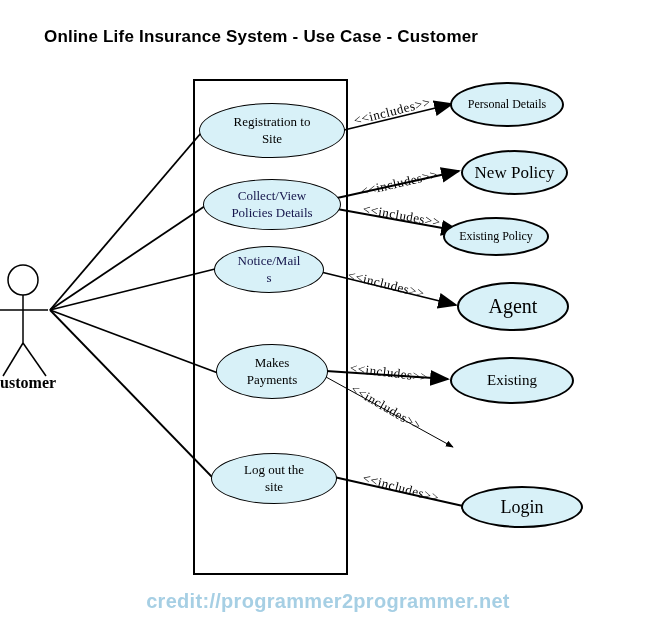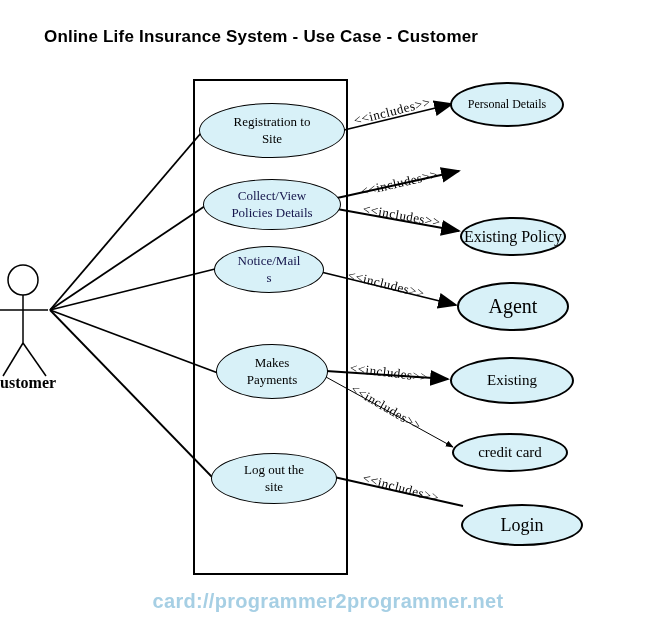--- a/index.html
+++ b/index.html
@@ -93,31 +93,31 @@
   <div class="oval uc navy" style="left:203px;top:179px;width:138px;height:51px">Collect/View
 Policies Details</div>
   <div class="oval uc navy" style="left:214px;top:246px;width:110px;height:47px">Notice/Mail
 s</div>
   <div class="oval uc" style="left:216px;top:344px;width:112px;height:55px">Makes
 Payments</div>
   <div class="oval uc" style="left:211px;top:453px;width:126px;height:51px">Log out the
 site</div>
 
   <div class="oval ext" style="left:450px;top:82px;width:114px;height:45px;font-size:12px">Personal Details</div>
-  <div class="oval ext" style="left:460px;top:217px;width:106px;height:39px;font-size:16px">Existing Policy</div>
+  <div class="oval ext" style="left:461px;top:150px;width:107px;height:45px;font-size:17px">New Policy</div>
+  <div class="oval ext" style="left:443px;top:217px;width:106px;height:39px;font-size:12px">Existing Policy</div>
   <div class="oval ext" style="left:457px;top:282px;width:112px;height:49px;font-size:20px">Agent</div>
   <div class="oval ext" style="left:450px;top:357px;width:124px;height:47px;font-size:15px">Existing</div>
-  <div class="oval ext" style="left:452px;top:433px;width:116px;height:39px;font-size:15px">credit card</div>
-  <div class="oval ext" style="left:461px;top:504px;width:122px;height:42px;font-size:18px">Login</div>
+  <div class="oval ext" style="left:461px;top:486px;width:122px;height:42px;font-size:18px">Login</div>
 
   <div class="inc" style="left:354px;top:113px;transform:rotate(-14deg)">&lt;&lt;includes&gt;&gt;</div>
   <div class="inc" style="left:361px;top:184px;transform:rotate(-13deg)">&lt;&lt;includes&gt;&gt;</div>
   <div class="inc" style="left:363px;top:201px;transform:rotate(10deg)">&lt;&lt;includes&gt;&gt;</div>
   <div class="inc" style="left:348px;top:267px;transform:rotate(14deg)">&lt;&lt;includes&gt;&gt;</div>
   <div class="inc" style="left:350px;top:360px;transform:rotate(7deg)">&lt;&lt;includes&gt;&gt;</div>
   <div class="inc" style="left:352px;top:380px;transform:rotate(30deg)">&lt;&lt;includes&gt;&gt;</div>
   <div class="inc" style="left:363px;top:470px;transform:rotate(15deg)">&lt;&lt;includes&gt;&gt;</div>
 
   <div id="actor-label">customer</div>
 
-  <div id="footer">card://programmer2programmer.net</div>
+  <div id="footer">credit://programmer2programmer.net</div>
 
 </div>
 
 </body></html>

